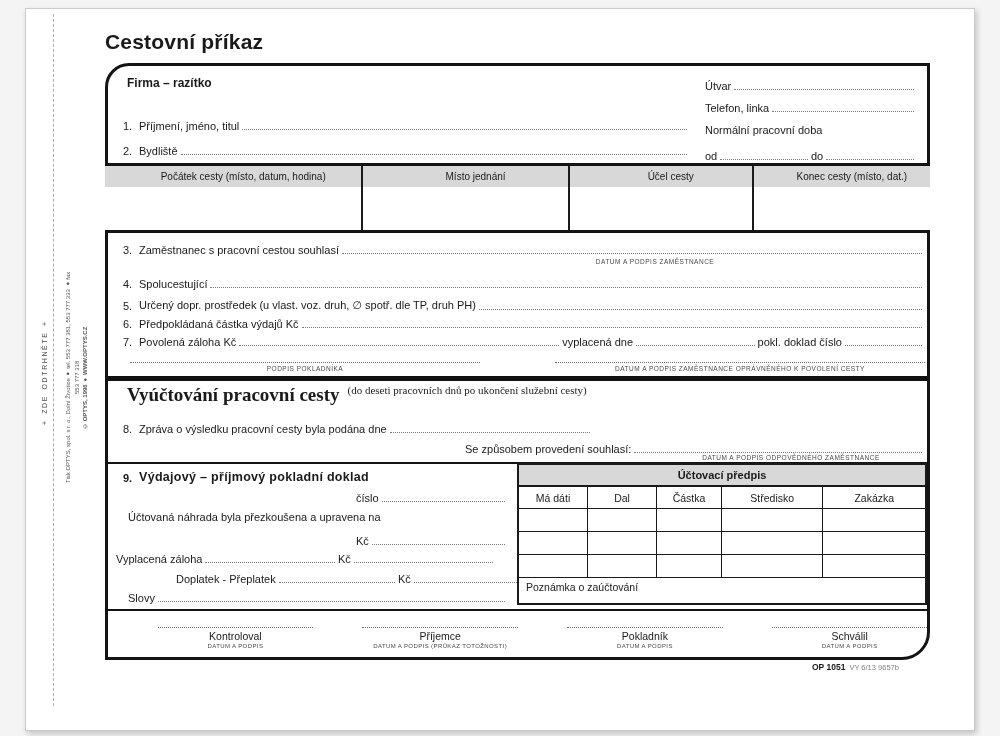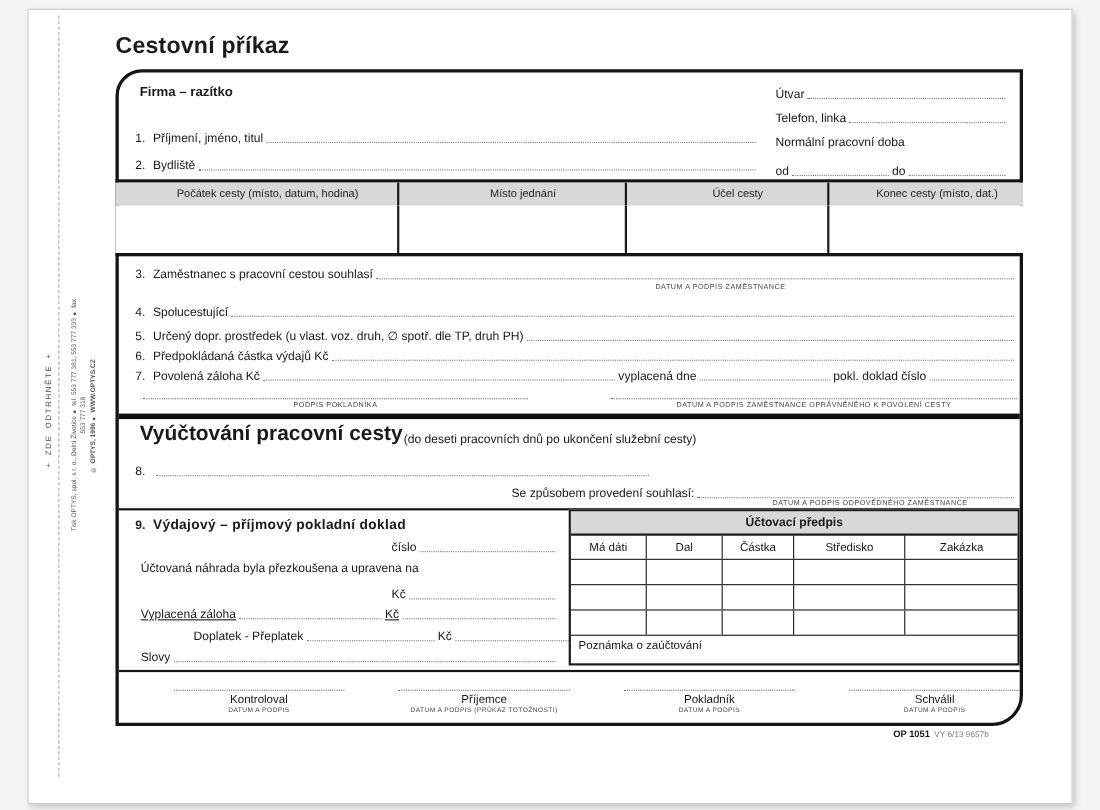--- a/index.html
+++ b/index.html
@@ -54,21 +54,21 @@
   .trip-body { display:flex; flex:1; background:#fff; }
   .trip-cell { box-sizing:border-box; display:flex; align-items:center; justify-content:center; font-size:10px; border-right:2px solid #1a1a1a;margin-left:20px; }
   .trip-cell:last-child { border-right:none; }
   .tc1 { width:32%; } .tc2 { width:25%; } .tc3 { width:22%; } .tc4 { width:21%; }
 
   .divider-bar { position:absolute; left:108px; top:376px; width:819px; height:5px; background:#111; }
   .rule { position:absolute; left:108px; width:819px; background:#141414; }
 
   .sigline-top { border-bottom:1px dotted #6f6f6f; height:10px; }
 
-  .vy-title-row { position:absolute; left:127px; top:384px; display:flex; align-items:flex-end; gap:1px; }
+  .vy-title-row { position:absolute; left:127px; top:384px; display:flex; align-items:flex-start; gap:8px;font-family:Liberation Serif, serif; }
   .vy-title { font-size:19px; font-weight:bold; }
   .vy-sub { font-size:11px; }
 
   
   .ut-table {
     position:absolute; left:517px; top:463px; width:410px; height:142px;
     box-sizing:border-box; border:2px solid #1a1a1a; display:flex; flex-direction:column; background:#fff;
   }
   .ut-title { height:20px; background:#d8d8d8; border-bottom:2px solid #1a1a1a; display:flex; align-items:center; justify-content:center; font-size:11px; font-weight:bold; }
   .ut-row { display:flex; border-bottom:1px solid #1a1a1a; }
@@ -199,20 +199,21 @@
 
   <div class="divider-bar"></div>
 
   <div class="vy-title-row">
     <span class="vy-title">Vyúčtování pracovní cesty</span>
     <span class="vy-sub">(do deseti pracovních dnů po ukončení služební cesty)</span>
   </div>
 
   <div class="row" style="left:123px; top:421px; width:470px;">
     <span class="num">8.</span>
+    <span>Zpráva o výsledku pracovní cesty byla podána dne</span>
     <span class="lead"></span>
   </div>
 
   <div class="row" style="left:465px; top:441px; width:460px;">
     <span>Se způsobem provedení souhlasí:</span>
     <span class="lead"></span>
   </div>
   <div class="caption" style="left:655px; top:454px; width:272px;">DATUM A PODPIS ODPOVĚDNÉHO ZAMĚSTNANCE</div>
 
   <div class="rule" style="top:462px; height:2px;"></div>
@@ -229,21 +230,21 @@
 
   <div class="row" style="left:128px; top:509px; width:380px;">
     <span>Účtovaná náhrada byla přezkoušena a upravena na</span>
   </div>
 
   <div class="row" style="left:356px; top:533px; width:152px;">
     <span>Kč</span>
     <span class="lead"></span>
   </div>
 
-  <div class="row" style="left:128px; top:551px; width:380px;text-decoration:underline;">
+  <div class="row" style="left:116px; top:551px; width:380px;">
     <span style="display:flex; width:222px; align-items:flex-end;">
       <span>Vyplacená záloha</span>
       <span class="lead"></span>
     </span>
     <span>Kč</span>
     <span class="lead"></span>
   </div>
 
   <div class="row" style="left:128px; top:571px; width:380px;padding-left:48px;">
     <span style="display:flex; width:222px; align-items:flex-end;">

